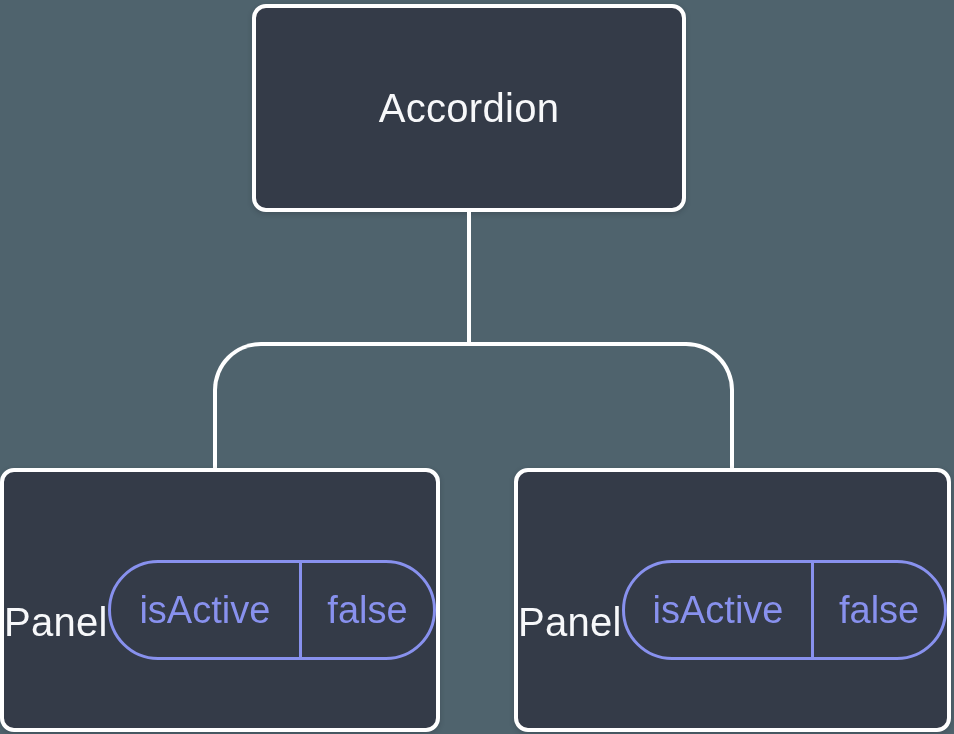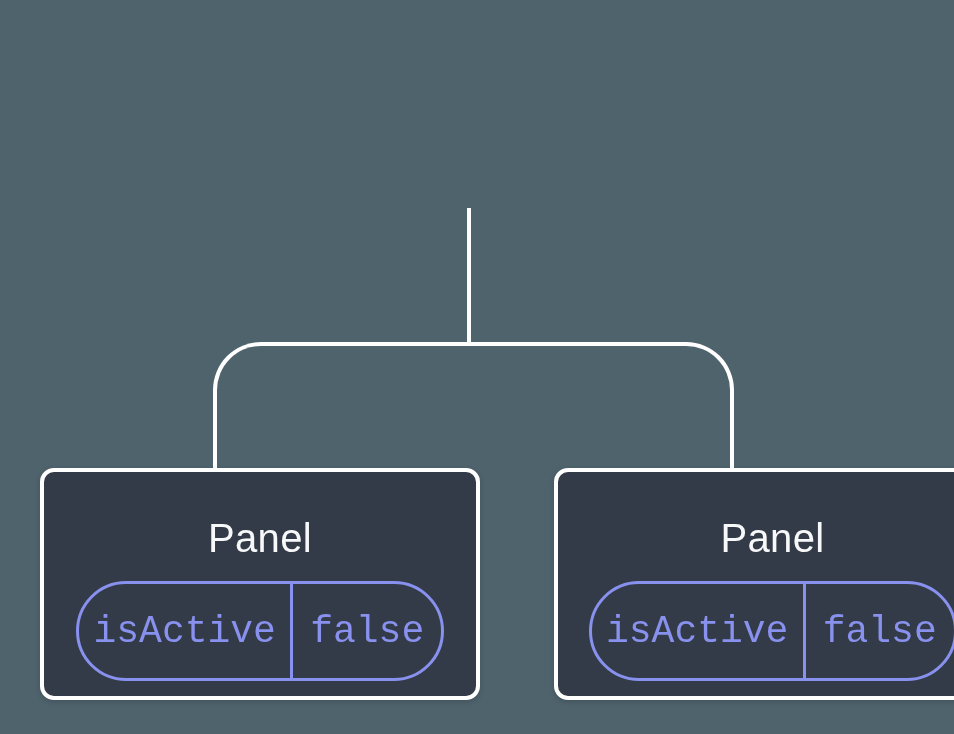--- a/index.html
+++ b/index.html
@@ -42,25 +42,24 @@
     font-size: 40px;
     font-weight: 400;
     letter-spacing: 0.3px;
     color: var(--node-text, #F7F8FA);
     white-space: nowrap;
   }
 
   .node-panel {
     top: 468px;
     width: 440px;
-    height: 232px;
+    height: 264px;
     display: flex;
-    flex-direction: column;
+    flex-direction: row;
     align-items: center;
-    margin-left: 40px;
   }
   .node-panel.left  { left: 0px; }
   .node-panel.right { left: 514px; width: 437px; }
 
   .panel-title {
     margin-top: 44px;
     font-size: 40px;
     font-weight: 400;
     letter-spacing: 0.3px;
   }
@@ -93,21 +92,20 @@
   .state-pill {
     box-sizing: border-box;
     margin-top: 20px;
     width: 368px;
     height: 100px;
     border: 3px solid var(--prop-accent, #8891EE);
     border-radius: 50px;
     display: flex;
     align-items: stretch;
     overflow: hidden;
-    font-family: Liberation Mono, monospace;
   }
 
   .pill-cell {
     display: flex;
     align-items: center;
     justify-content: center;
     font-size: 38px;
     font-weight: 400;
     color: var(--prop-accent, #8891EE);
     white-space: nowrap;
@@ -118,20 +116,23 @@
   .pill-divider {
     flex: 0 0 3px;
     background: var(--prop-accent, #8891EE);
   }
 </style>
 </head>
 <body>
 
 <div class="canvas">
 
+  <div class="node node-root">
+    <span class="node-label">Accordion</span>
+  </div>
 
   <div class="connector-stem"></div>
   <div class="connector-bracket"></div>
 
   <div class="node node-panel left">
     <div class="node-label panel-title">Panel</div>
     <div class="state-pill">
       <div class="pill-cell key">isActive</div>
       <div class="pill-divider"></div>
       <div class="pill-cell value">false</div>

